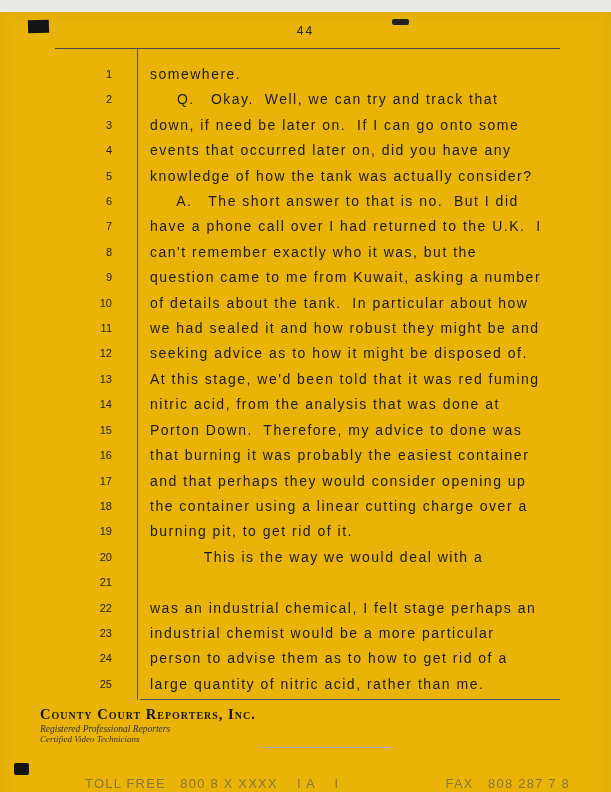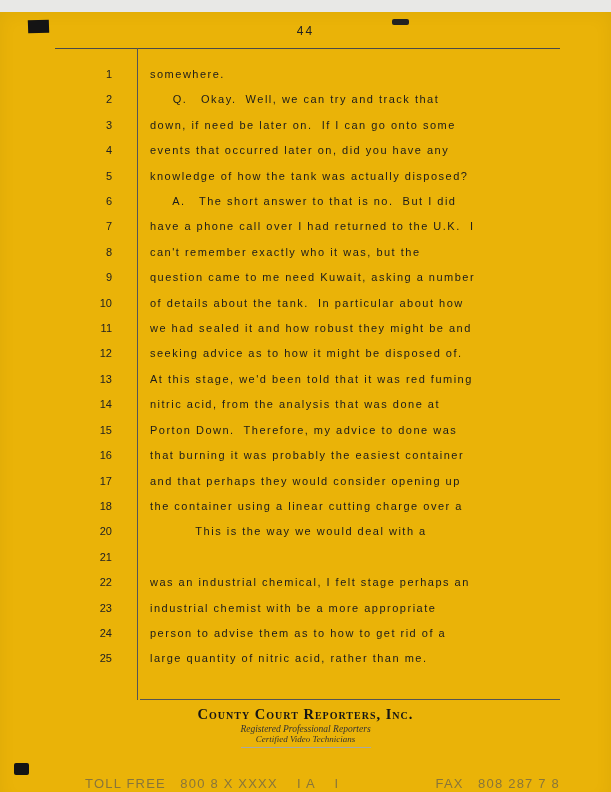--- a/index.html
+++ b/index.html
@@ -31,46 +31,46 @@
   .rule-bottom { position:absolute; left:140px; top:687px; width:420px; height:1px; background:#555; }
 
   .lines { position:absolute; top:50px; left:0; right:0; }
   .trow  { display:flex; height:25.42px; line-height:25.42px; }
   .lnum  {
     flex:0 0 112px; text-align:right;
     font-size:11px; color:#222;
   }
   .ltext {
     margin-left:38px;
-    font-size:11px; letter-spacing:1.5px;
+    font-size:14px; letter-spacing:1.5px;
     white-space:pre; color:#1b1b1b;
   }
 
-  .footer { position:absolute; top:694px; left:0; right:0; text-align:center; }
+  .footer { position:absolute; top:694px; left:0; right:0; text-align:left;padding-left:40px; }
   .company {
     font-family:"Liberation Serif", serif;
     font-variant:small-caps;
     font-weight:600;
     font-size:14.5px; letter-spacing:1px; color:#151515;
   }
   .tag1, .tag2 {
     font-family:"Liberation Serif", serif;
     font-style:italic; color:#333;
   }
   .tag1 { font-size:9.5px; margin-top:1px; }
   .tag2 { font-size:9px; }
   .footer-rule { width:130px; height:1px; background:#a9a9a5; margin:3px auto 0; }
 
   .contact-left, .contact-right {
     position:absolute; top:764px;
     font-size:13px; letter-spacing:1.2px; color:#555;
     filter:blur(0.5px); opacity:0.65; white-space:pre;
   }
   .contact-left  { left:85px; }
-  .contact-right { right:51px;padding-left:22px; }
+  .contact-right { right:41px;padding-left:22px; }
 </style>
 </head>
 <body>
 
 <div class="page">
 
   <div class="mark mark-tl"></div>
   <div class="mark mark-tr"></div>
   <div class="mark mark-bl"></div>
 
@@ -91,37 +91,37 @@
       <div class="trow">
         <span class="lnum">3</span>
         <span class="ltext">down, if need be later on.  If I can go onto some</span>
       </div>
       <div class="trow">
         <span class="lnum">4</span>
         <span class="ltext">events that occurred later on, did you have any</span>
       </div>
       <div class="trow">
         <span class="lnum">5</span>
-        <span class="ltext">knowledge of how the tank was actually disposed?</span>
+        <span class="ltext">knowledge of how the tank was actually consider?</span>
       </div>
       <div class="trow">
         <span class="lnum">6</span>
         <span class="ltext">     A.   The short answer to that is no.  But I did</span>
       </div>
       <div class="trow">
         <span class="lnum">7</span>
         <span class="ltext">have a phone call over I had returned to the U.K.  I</span>
       </div>
       <div class="trow">
         <span class="lnum">8</span>
         <span class="ltext">can't remember exactly who it was, but the</span>
       </div>
       <div class="trow">
         <span class="lnum">9</span>
-        <span class="ltext">question came to me need Kuwait, asking a number</span>
+        <span class="ltext">question came to me from Kuwait, asking a number</span>
       </div>
       <div class="trow">
         <span class="lnum">10</span>
         <span class="ltext">of details about the tank.  In particular about how</span>
       </div>
       <div class="trow">
         <span class="lnum">11</span>
         <span class="ltext">we had sealed it and how robust they might be and</span>
       </div>
       <div class="trow">
@@ -146,33 +146,37 @@
       </div>
       <div class="trow">
         <span class="lnum">17</span>
         <span class="ltext">and that perhaps they would consider opening up</span>
       </div>
       <div class="trow">
         <span class="lnum">18</span>
         <span class="ltext">the container using a linear cutting charge over a</span>
       </div>
       <div class="trow">
+        <span class="lnum">19</span>
+        <span class="ltext">burning pit, to get rid of it.</span>
+      </div>
+      <div class="trow">
         <span class="lnum">20</span>
         <span class="ltext">          This is the way we would deal with a</span>
       </div>
       <div class="trow">
         <span class="lnum">21</span>
       </div>
       <div class="trow">
         <span class="lnum">22</span>
         <span class="ltext">was an industrial chemical, I felt stage perhaps an</span>
       </div>
       <div class="trow">
         <span class="lnum">23</span>
-        <span class="ltext">industrial chemist with be a more appropriate</span>
+        <span class="ltext">industrial chemist would be a more particular</span>
       </div>
       <div class="trow">
         <span class="lnum">24</span>
         <span class="ltext">person to advise them as to how to get rid of a</span>
       </div>
       <div class="trow">
         <span class="lnum">25</span>
         <span class="ltext">large quantity of nitric acid, rather than me.</span>
       </div>
     </div>

